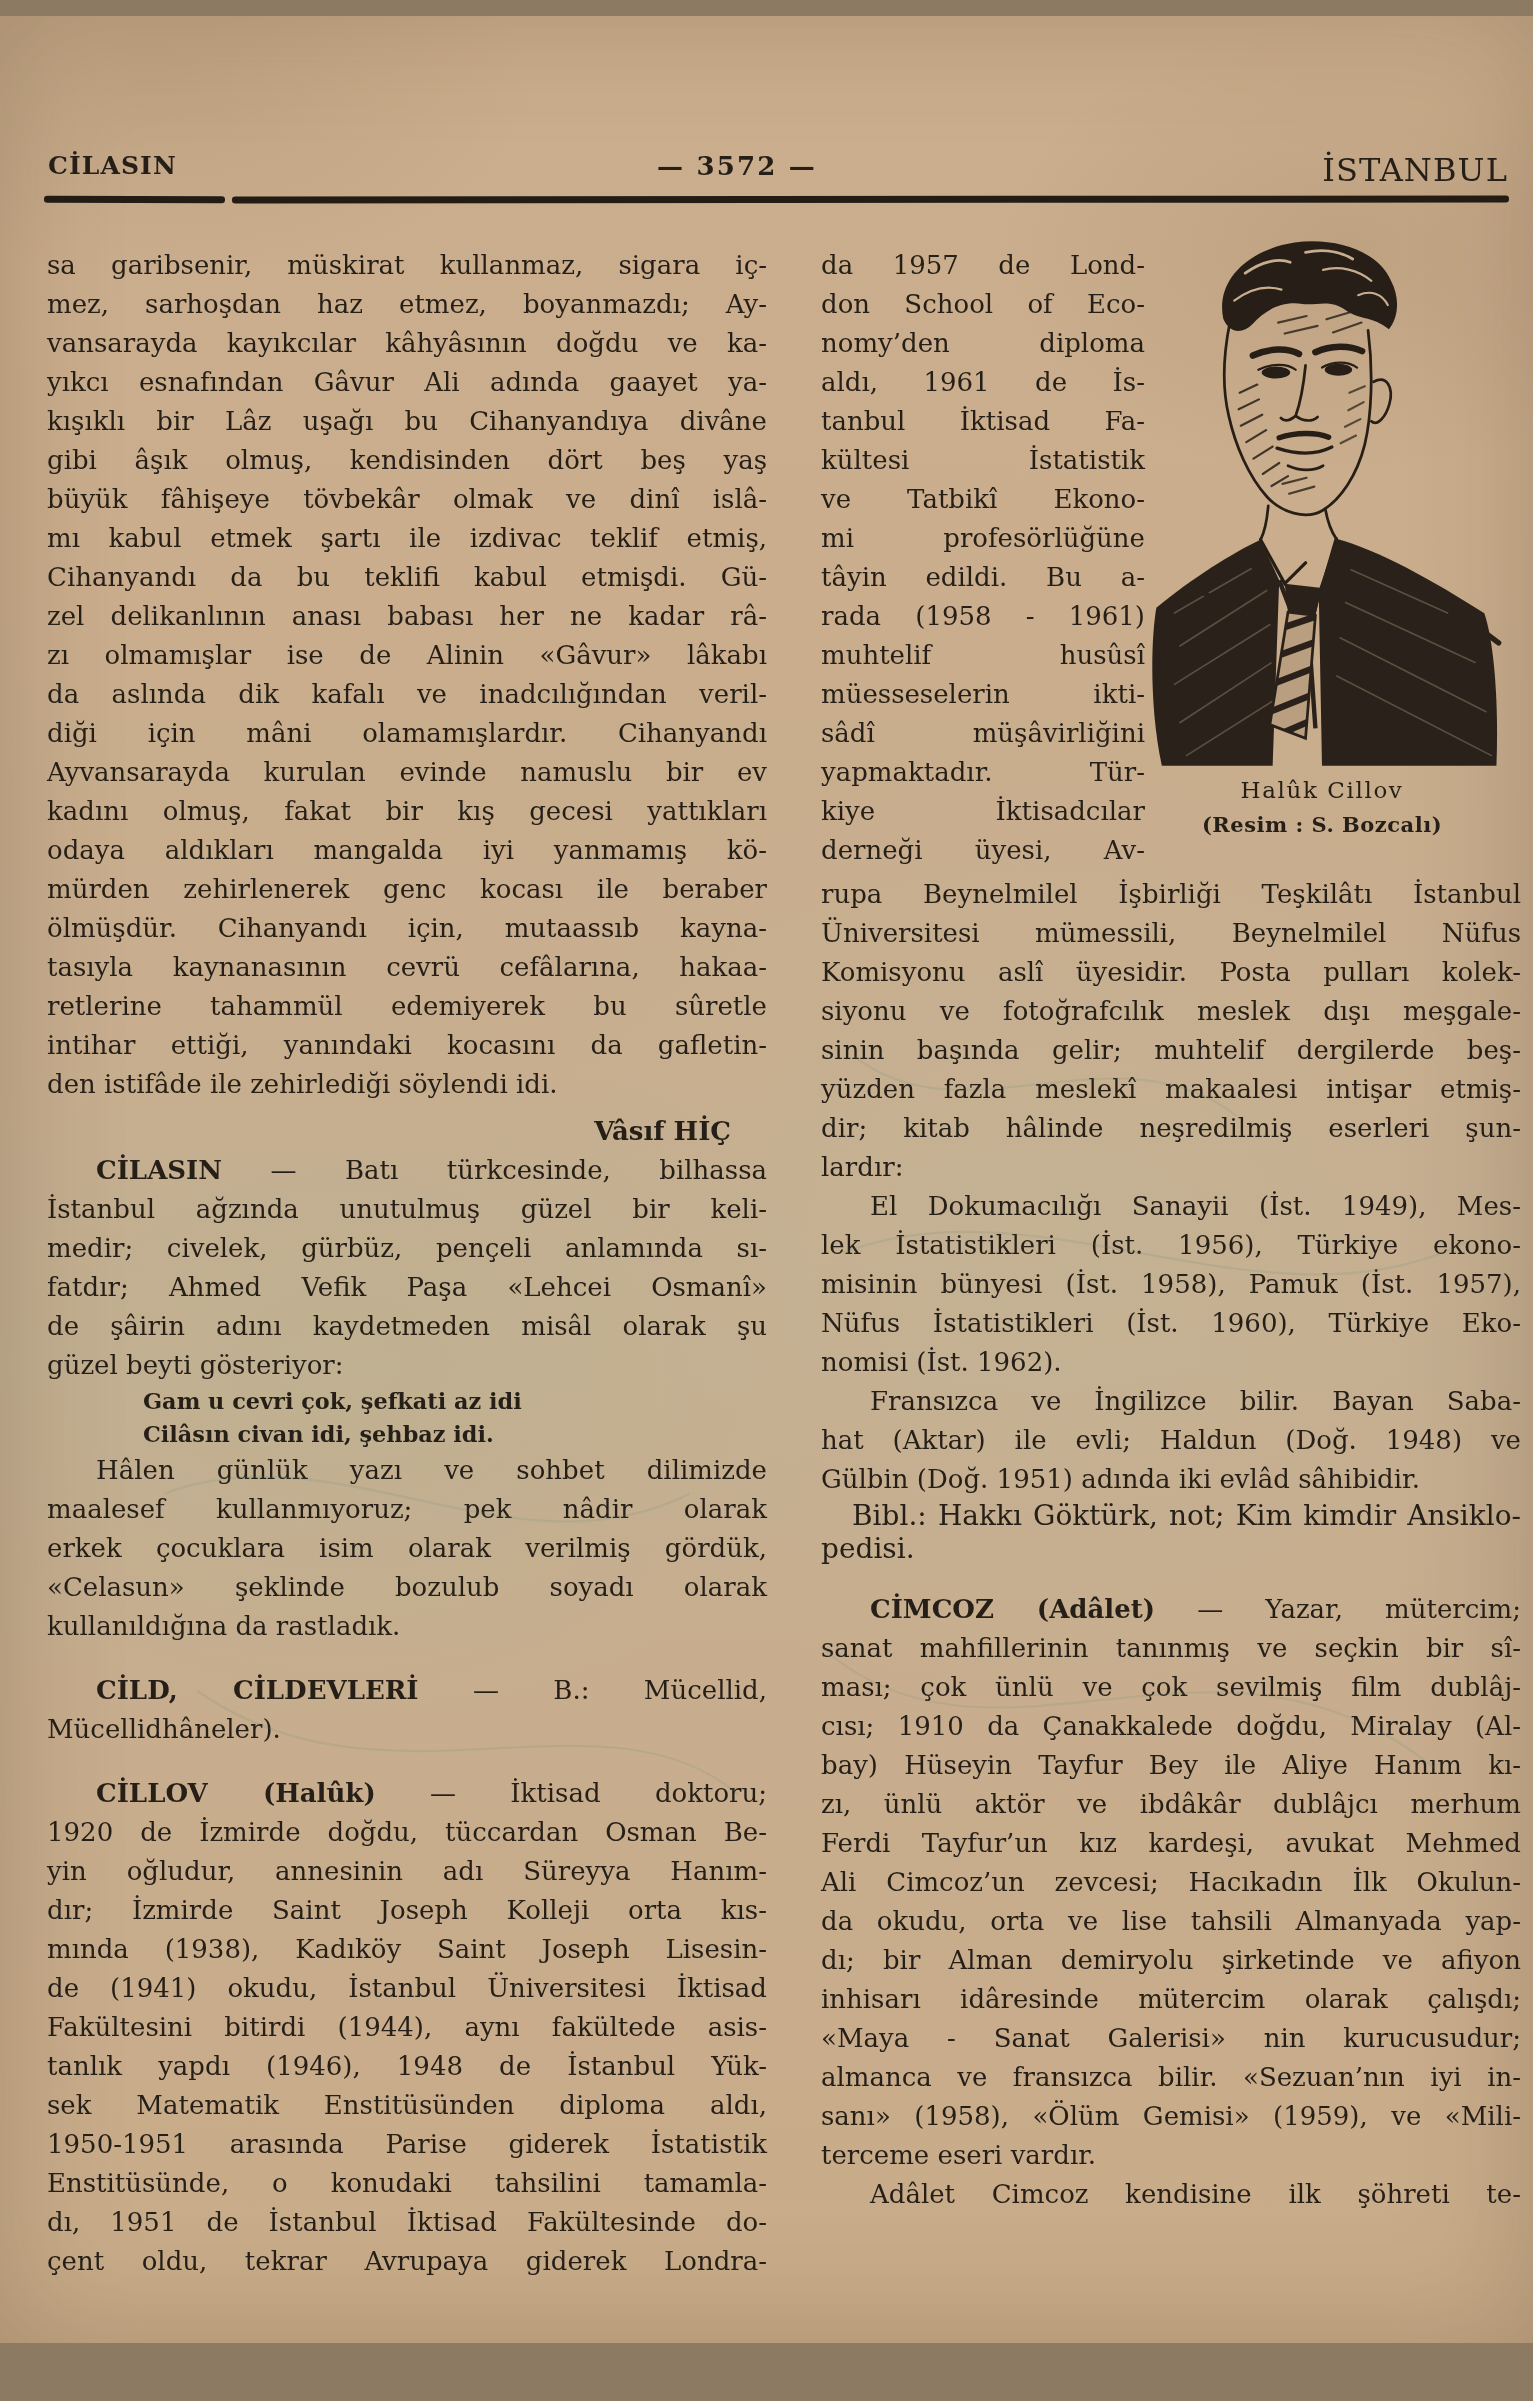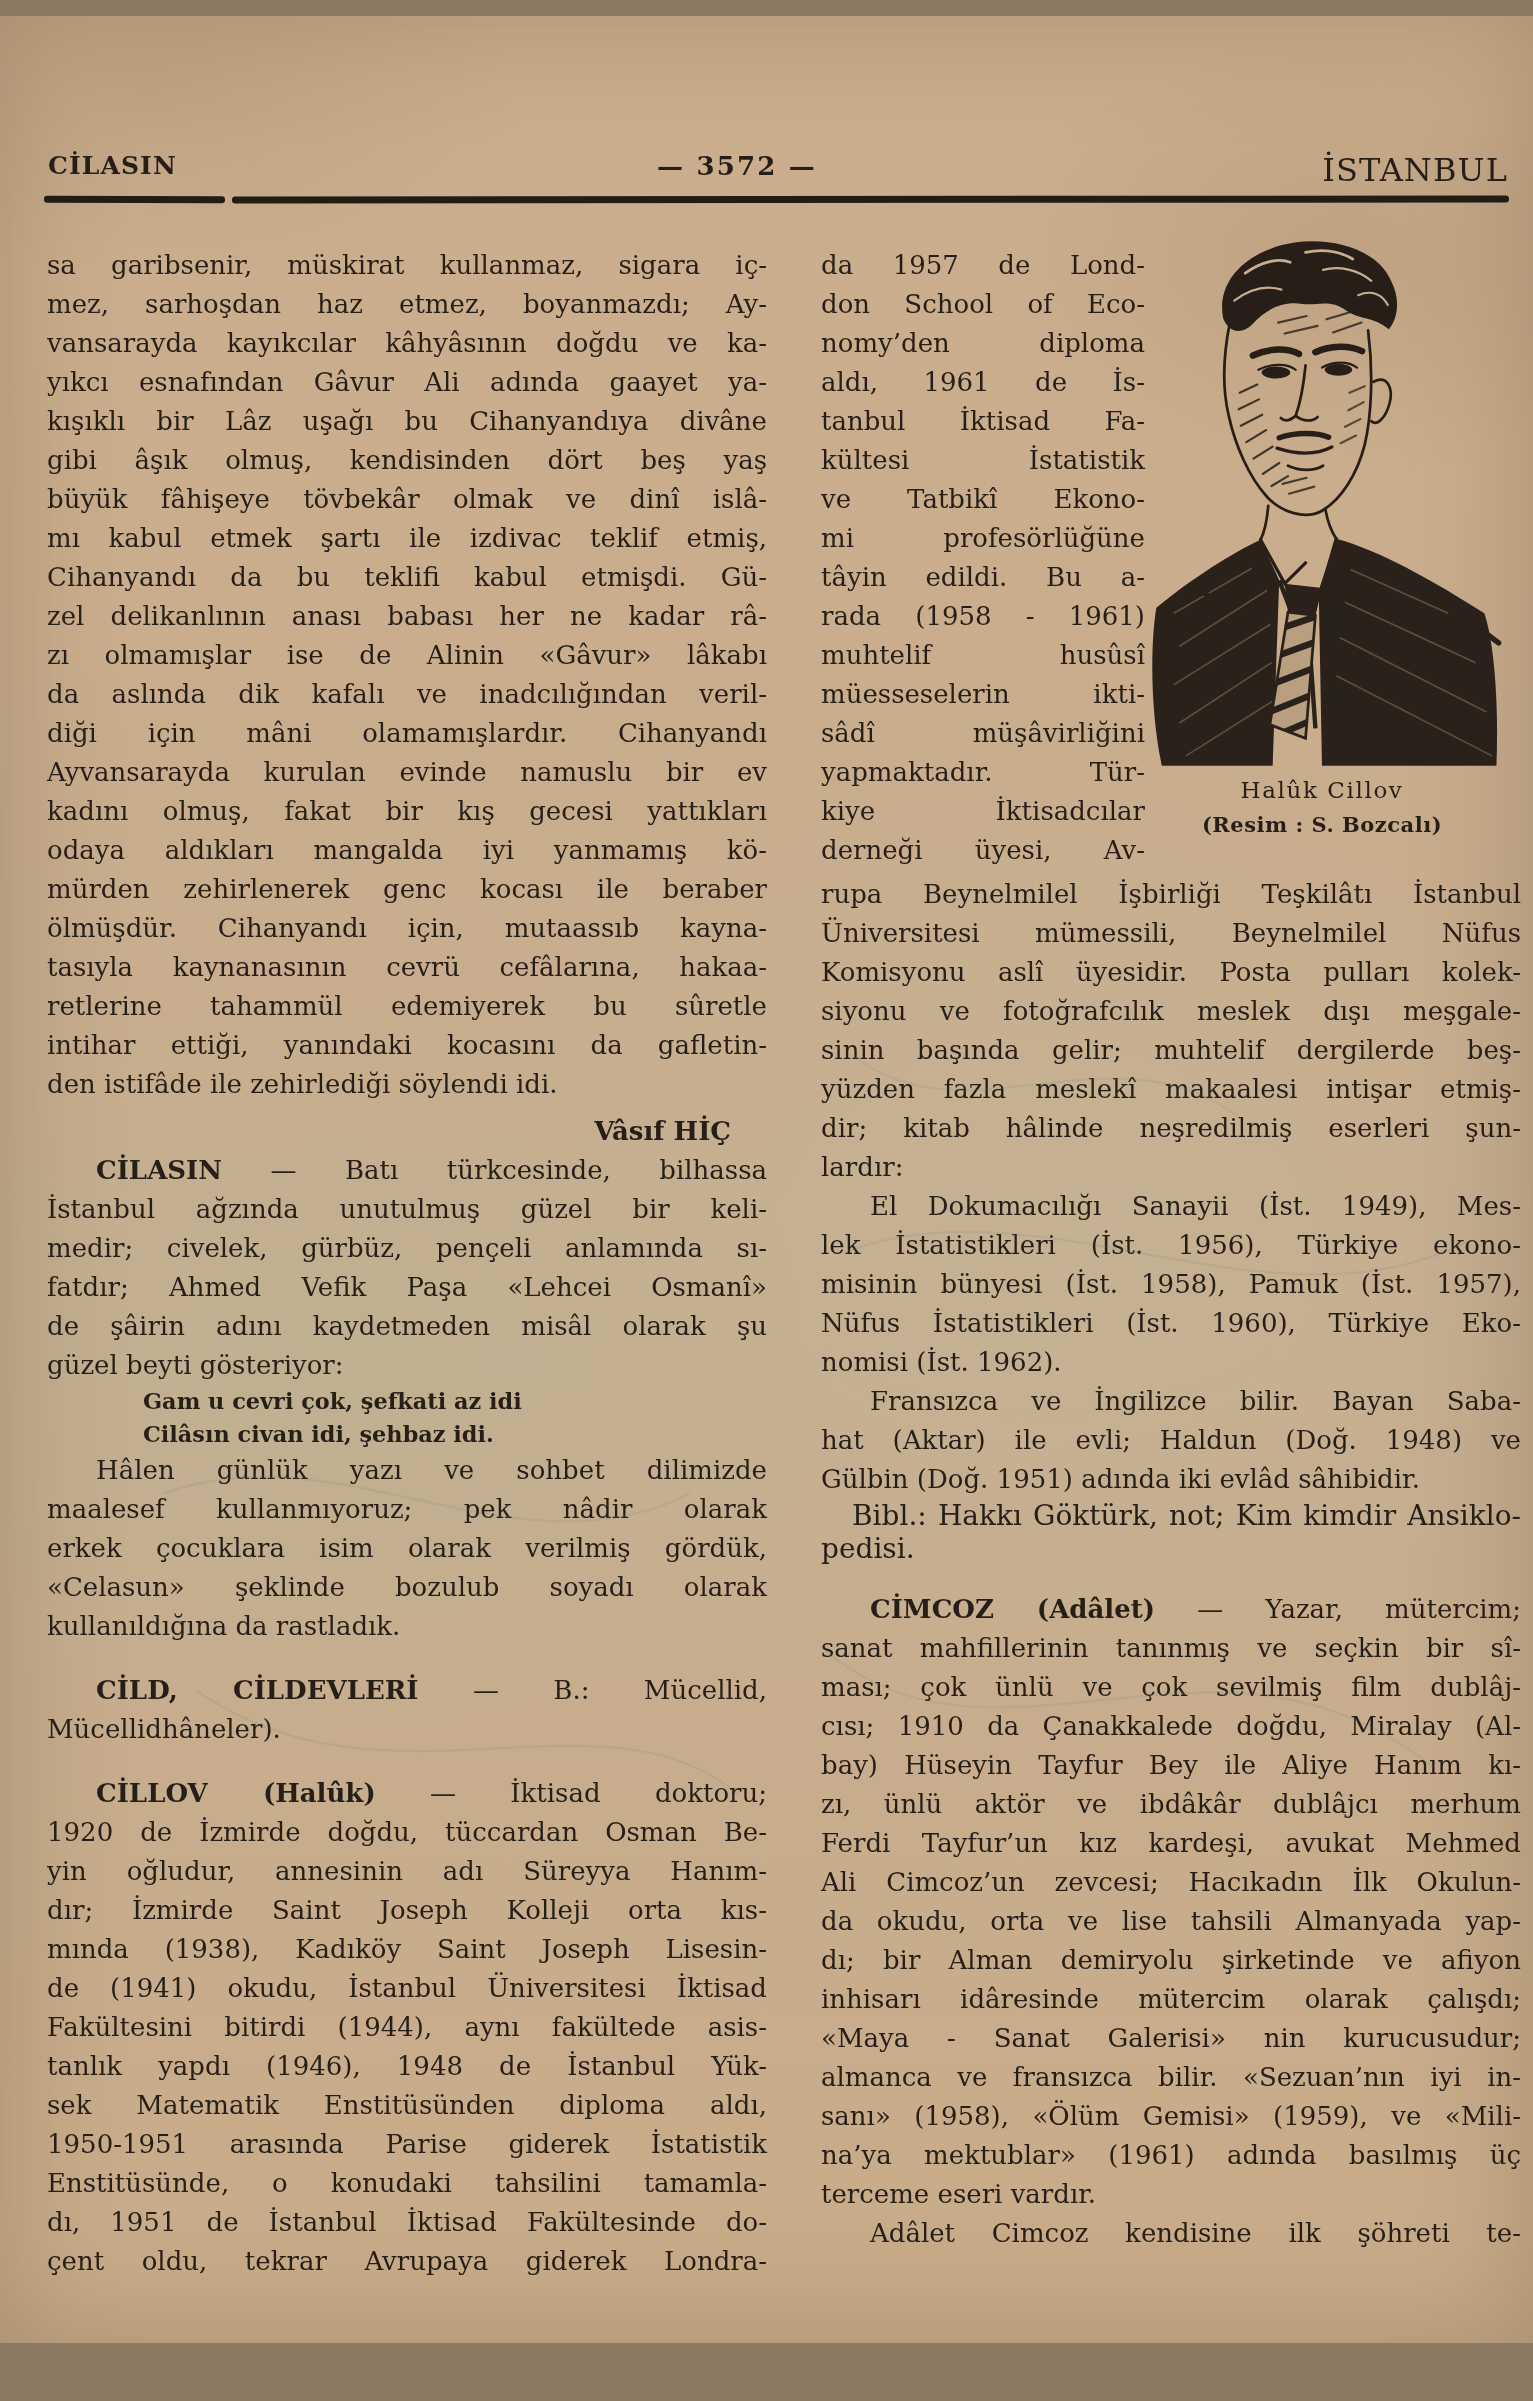--- a/index.html
+++ b/index.html
@@ -158,21 +158,20 @@
       <div class="line"><span>bay) Hüseyin Tayfur Bey ile Aliye Hanım kı-</span></div>
       <div class="line"><span>zı, ünlü aktör ve ibdâkâr dublâjcı merhum</span></div>
       <div class="line"><span>Ferdi Tayfur’un kız kardeşi, avukat Mehmed</span></div>
       <div class="line"><span>Ali Cimcoz’un zevcesi; Hacıkadın İlk Okulun-</span></div>
       <div class="line"><span>da okudu, orta ve lise tahsili Almanyada yap-</span></div>
       <div class="line"><span>dı; bir Alman demiryolu şirketinde ve afiyon</span></div>
       <div class="line"><span>inhisarı idâresinde mütercim olarak çalışdı;</span></div>
       <div class="line"><span>«Maya - Sanat Galerisi» nin kurucusudur;</span></div>
       <div class="line"><span>almanca ve fransızca bilir. «Sezuan’nın iyi in-</span></div>
       <div class="line"><span>sanı» (1958), «Ölüm Gemisi» (1959), ve «Mili-</span></div>
-      <div class="line"><span>na’ya mektublar» (1961) adında basılmış üç</span></div>
       <div class="line noj"><span>terceme eseri vardır.</span></div>
       <div class="line ind"><span>Adâlet Cimcoz kendisine ilk şöhreti te-</span></div>
     </section>
 
   <figure class="portrait">
     <svg viewBox="0 0 660 980" width="362" height="538">
       <g fill="none" stroke="#271f17" stroke-linecap="round">
 
         <path d="M150,165 C135,92 200,38 280,26 C352,16 432,40 456,96 C472,126 470,162 452,184 C422,160 400,168 374,150 C344,128 320,142 294,138 C254,132 224,152 204,174 C184,194 162,192 150,165 Z" fill="#271f17" stroke="none"></path>
         <path d="M190,82 C220,60 252,54 272,62" stroke="#c8ad8e" stroke-width="5"></path>

